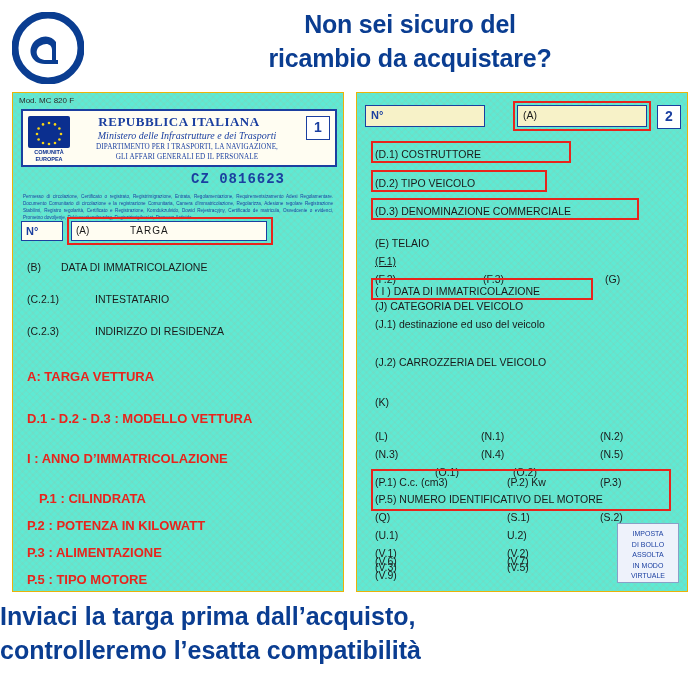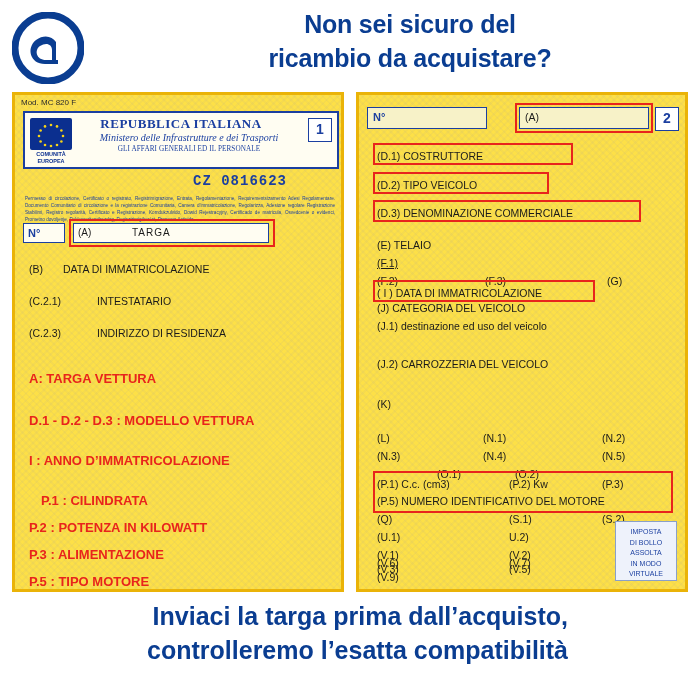--- a/index.html
+++ b/index.html
@@ -21,22 +21,22 @@
     text-align:center;
     color:#0a3d91;
     font-weight:bold;
     font-size:25px;
     line-height:1.35;
     letter-spacing:-0.2px;
   }
   
   .card{
     position:absolute;
-    background:#fde047;
-    border:3px solid #eab308;
+    background:#5eead4;
+    border:1px solid #eab308;
     box-sizing:border-box;
   }
   .card-left{left:12px;top:92px;width:332px;height:500px;}
   .card-right{left:356px;top:92px;width:332px;height:500px;}
 
   .hatch{
     position:absolute;left:0;top:0;right:0;bottom:0;
     background:
       repeating-linear-gradient(45deg, rgba(180,170,140,.10) 0 2px, rgba(255,255,255,0) 2px 5px),
       repeating-linear-gradient(-45deg, rgba(180,170,140,.10) 0 2px, rgba(255,255,255,0) 2px 5px);
@@ -145,21 +145,21 @@
   .bollo{
     position:absolute;right:8px;bottom:8px;width:62px;height:60px;
     border:1px solid #8aa0c8;background:#eef2fb;
     font-size:7px;color:#1b3fa0;line-height:1.5;text-align:center;padding-top:5px;
     box-sizing:border-box;
     font-family:"Liberation Sans", sans-serif;
   }
   
   .footer{
     position:absolute;left:0;top:600px;width:568px;
-    text-align:right;color:#0a3d91;font-weight:bold;font-size:25px;line-height:1.35;
+    text-align:left;color:#0a3d91;font-weight:bold;font-size:25px;line-height:1.35;
   }
 </style>
 </head>
 <body>
 
 <div class="header">
   <div class="logo">
     <svg width="72" height="72" viewBox="0 0 72 72">
       <circle cx="36" cy="36" r="33" fill="none" stroke="#0a3d91" stroke-width="7"></circle>
       <path d="M44 20 L44 52 L40 52 L40 38 C40 32 34 30 28 34 C22 38 24 48 34 48 L46 48 L46 52 L33 52 C18 52 14 36 24 28 C32 22 40 24 44 30 Z" fill="#0a3d91"></path>
@@ -196,20 +196,21 @@
         </g>
       </svg>
     </div>
     <div class="eu-label">
       <div>COMUNITÀ</div>
       <div>EUROPEA</div>
     </div>
     <div class="rep-title">REPUBBLICA ITALIANA</div>
     <div class="minist">Ministero delle Infrastrutture e dei Trasporti</div>
     <div class="dip">
+      <div>DIPARTIMENTO PER I TRASPORTI, LA NAVIGAZIONE,</div>
       <div>GLI AFFARI GENERALI ED IL PERSONALE</div>
     </div>
     <div class="numbox">1</div>
   </div>
 
   <div class="carta-num">CZ 0816623</div>
   <div class="smalltext">Permesso di circolazione, Certificato o registrato, Registrimigrazione, Entrata, Regolamentazione, Requirementsizamento Adesi Regolamentare. Documento Comunitario di circolazione e la registrazione Comunitaria, Camera d’immatricolazione, Regolarizza, Adesione regolare Registrazione Stabilimi, Registro regolarità, Certificato e Registrazione, Komdukzulvido, Dowid Rejestracyjny, Certificado de matricula, Osvedcenie o evidenci, Prometno dovoljenje, Reklemeritemilsurdog, Regisztrimigikerést, Promena Activida.</div>
 
   <div class="nbox">N°</div>
   <div class="targa-field">

